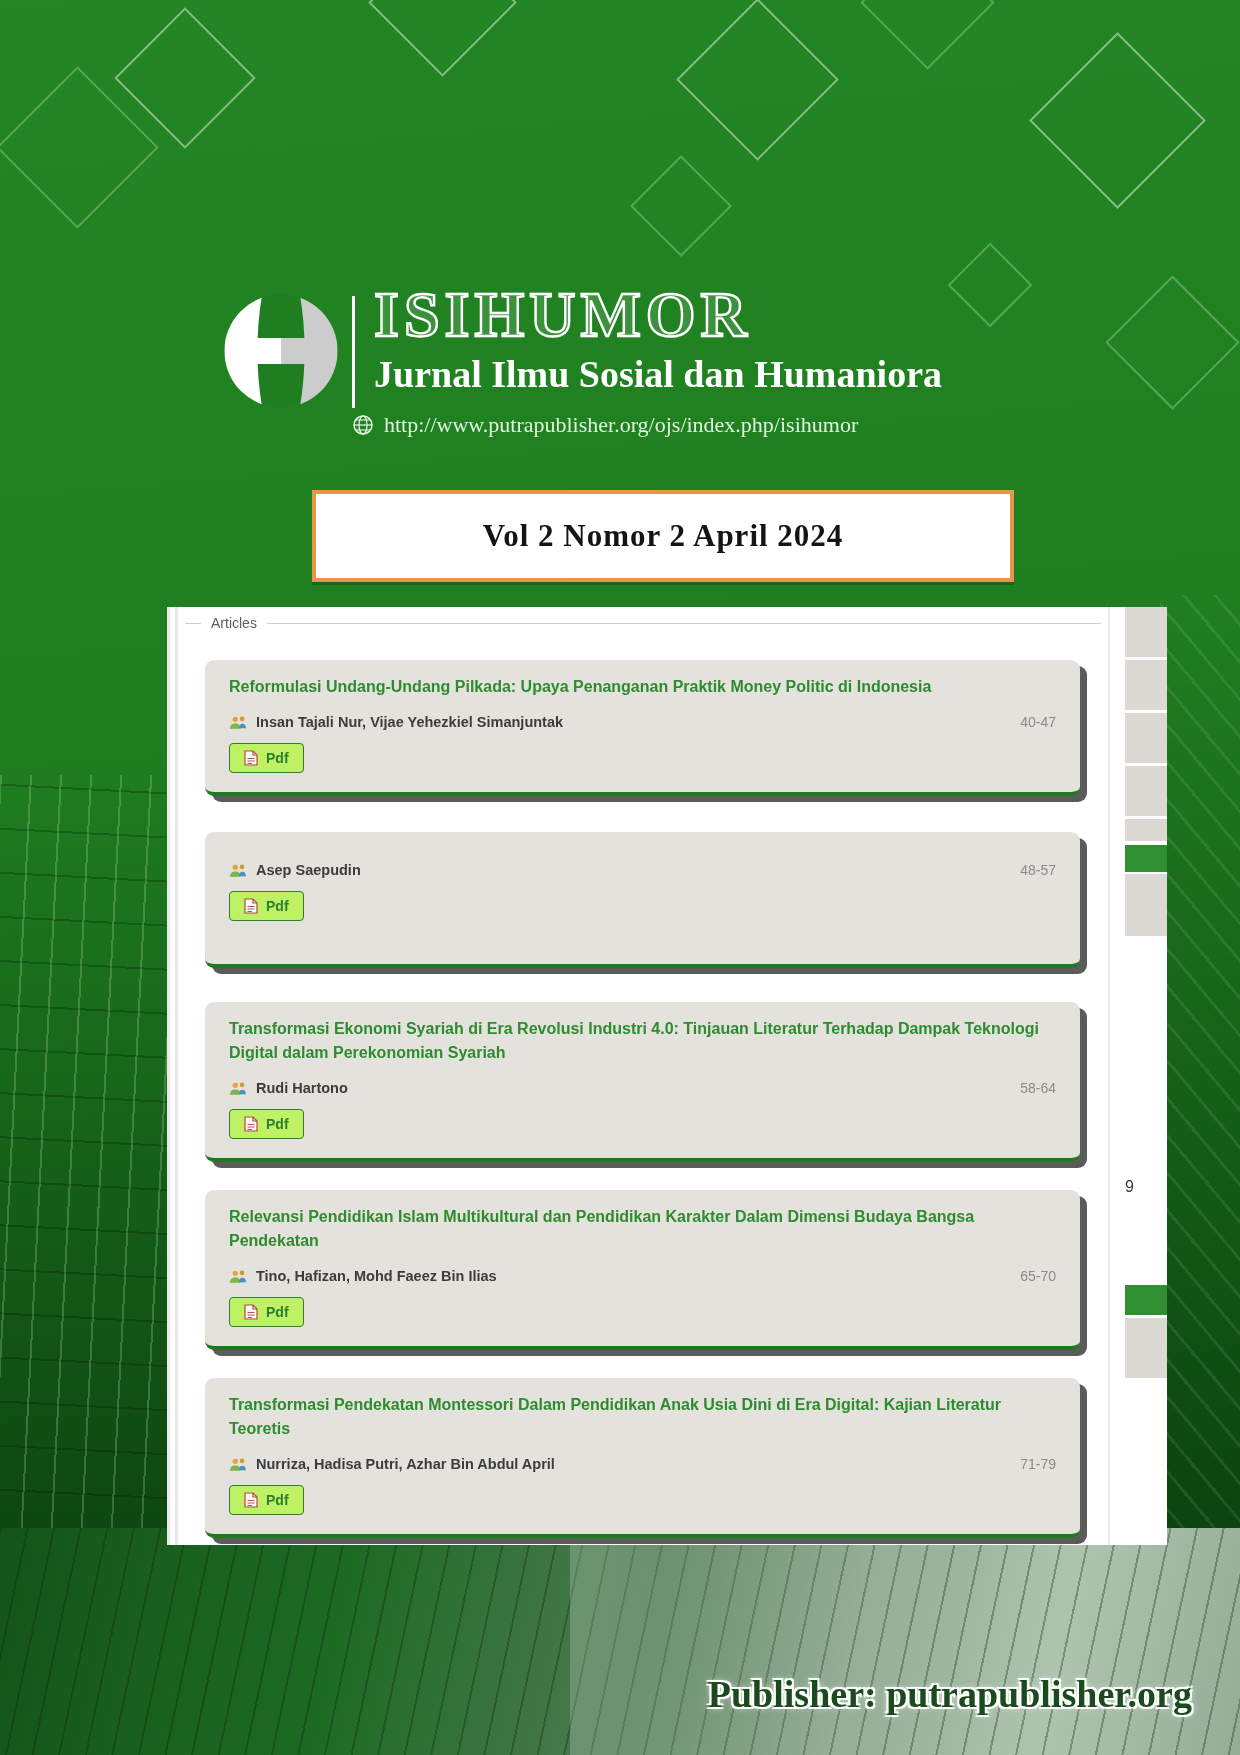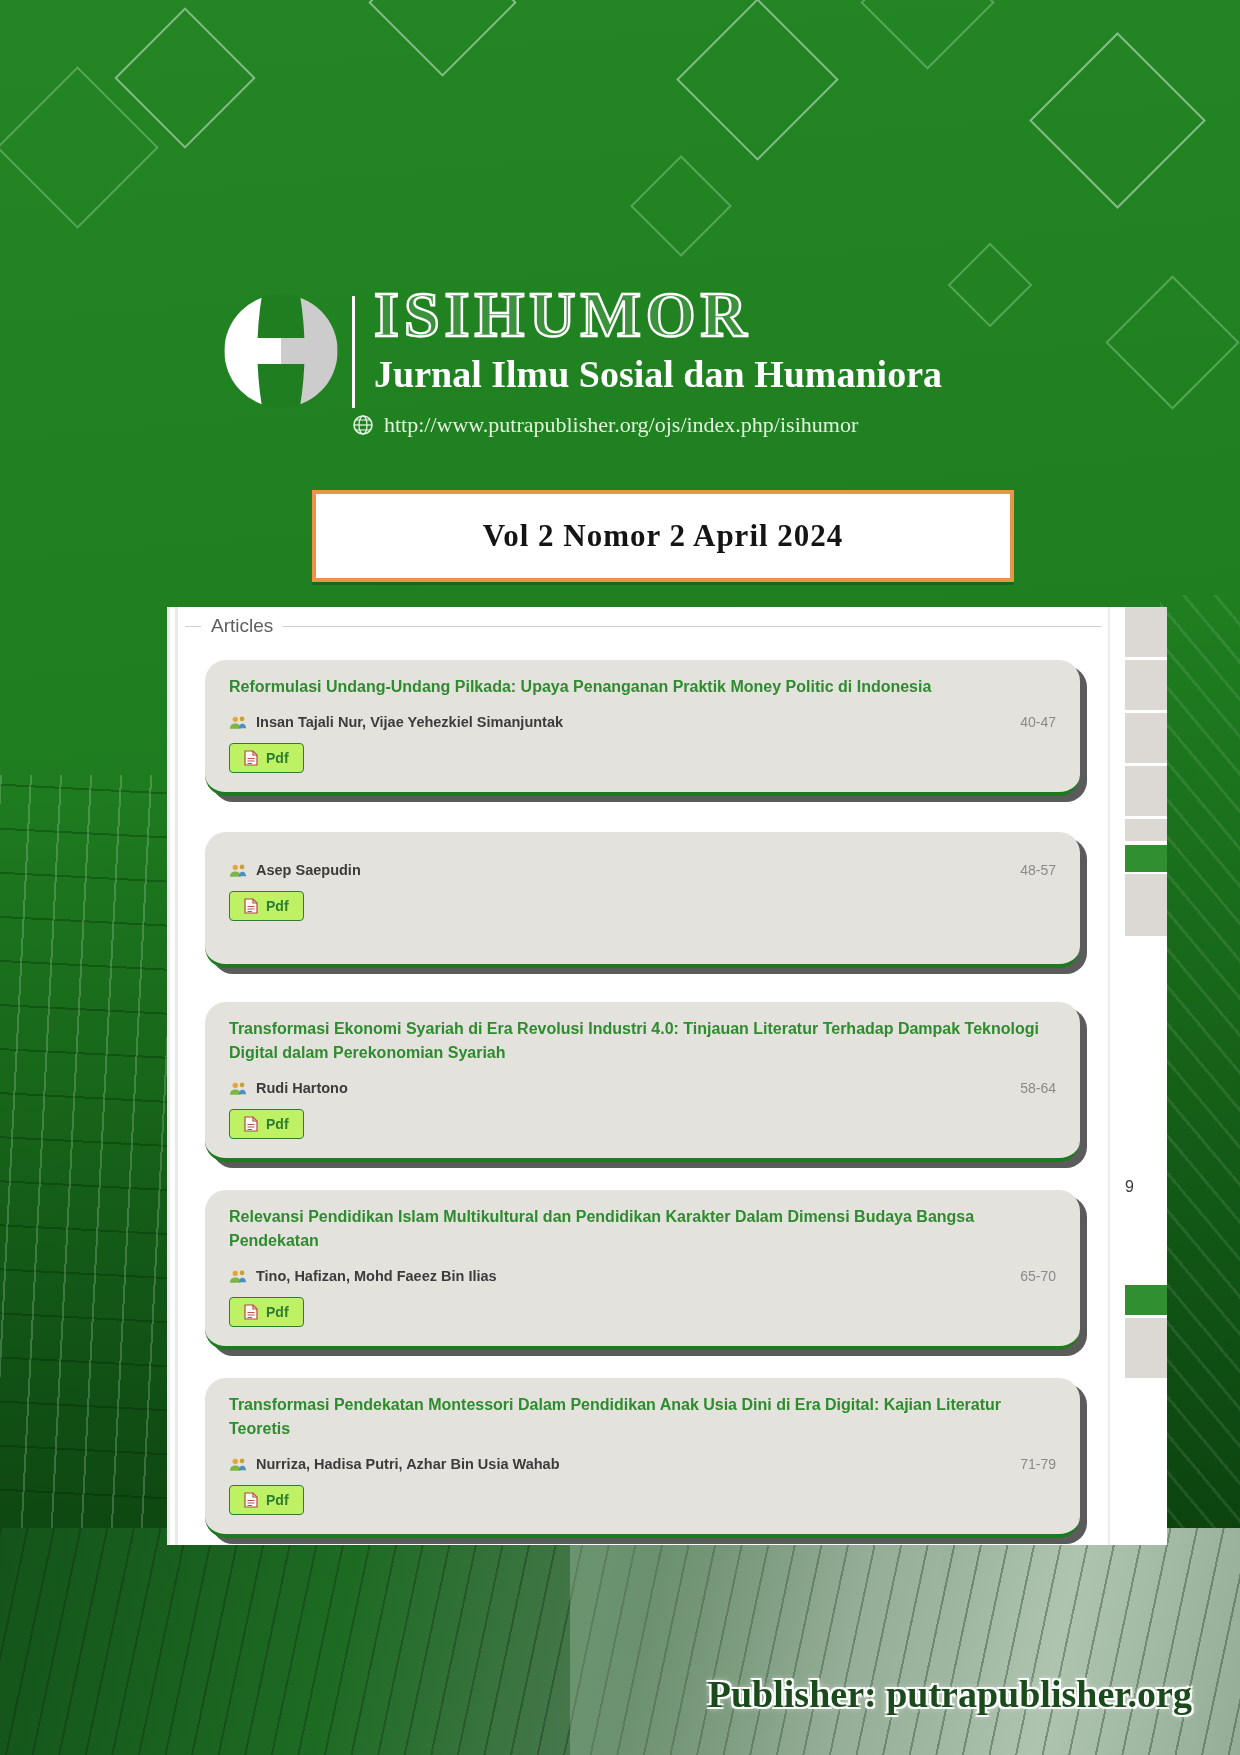--- a/index.html
+++ b/index.html
@@ -63,25 +63,25 @@
   }
   
   .panel { position:absolute; left:167px; top:607px; width:1000px; height:938px; background:#ffffff; }
   .panel-left-deco {
     position:absolute; left:0; top:0; width:16px; height:100%;
     background:repeating-linear-gradient(90deg,#e9e9e7 0 3px, #ffffff 3px 8px);
   }
   .panel-divider { position:absolute; left:941px; top:0; width:2px; height:100%; background:#ececea; }
   .legend-row { position:absolute; left:18px; top:8px; width:916px; display:flex; align-items:center; gap:10px; }
   .legend-row .hline { height:1px; background:#cfcfcf; }
-  .legend-label { font-size:19px; color:#5f5f5f; }
+  .legend-label { font-size:14px; color:#5f5f5f; }
   
   .card {
     position:absolute; left:38px; width:875px; min-height:136px;
-    background:#e4e2dd; border-radius:21px; padding:15px 24px 3px;
+    background:#e4e2dd; border-radius:9px; padding:15px 24px 3px;
     border-bottom:4px solid #1d7a1e;
     box-shadow:7px 6px 0 rgba(45,45,45,0.78);
   }
   .card.two-line { min-height:160px; }
   .c1{top:53px;} .c2{top:225px;} .c3{top:395px;} .c4{top:583px;} .c5{top:771px;}
   .card-title { font-size:16px; line-height:1.5; font-weight:bold; color:#2e8b2e; cursor:pointer; }
   .meta-row { display:flex; align-items:center; gap:9px; margin-top:15px; }
   .authors { font-size:14.5px; font-weight:bold; color:#3c3c3c; }
   .pages { margin-left:auto; font-size:14px; color:#8a8a8a; }
   .pdf-btn {
@@ -254,21 +254,21 @@
 
     <article class="card c5 two-line">
       <h3 class="card-title">Transformasi Pendekatan Montessori Dalam Pendidikan Anak Usia Dini di Era Digital: Kajian Literatur Teoretis</h3>
       <div class="meta-row">
         <svg width="18" height="15" viewBox="0 0 20 16">
           <circle cx="7" cy="4.5" r="3" fill="#e8a33d"></circle>
             <path d="M1 15c0-4 2.6-6 6-6s6 2 6 6z" fill="#7db54a"></path>
           <circle cx="14.5" cy="4" r="2.6" fill="#c9a12f"></circle>
             <path d="M11 14.5c.4-3.4 1.8-5 4-5 2.1 0 3.6 1.5 4 5z" fill="#4a90c2"></path>
         </svg>
-        <span class="authors">Nurriza, Hadisa Putri, Azhar Bin Usia Wahab</span>
+        <span class="authors">Nurriza, Hadisa Putri, Azhar Bin Abdul April</span>
         <span class="pages">71-79</span>
       </div>
       <button class="pdf-btn">
         <svg width="14" height="16" viewBox="0 0 14 16">
           <path d="M1 1h8l4 4v10H1z" fill="#fdfdfd" stroke="#b24a3e" stroke-width="1.2"></path>
           <path d="M9 1v4h4" fill="none" stroke="#b24a3e" stroke-width="1.2"></path>
           <path d="M3.5 8.5h7M3.5 11h7M3.5 13.5h4.5" stroke="#c0504d" stroke-width="1.1"></path>
         </svg>
         <span>Pdf</span>
       </button>

